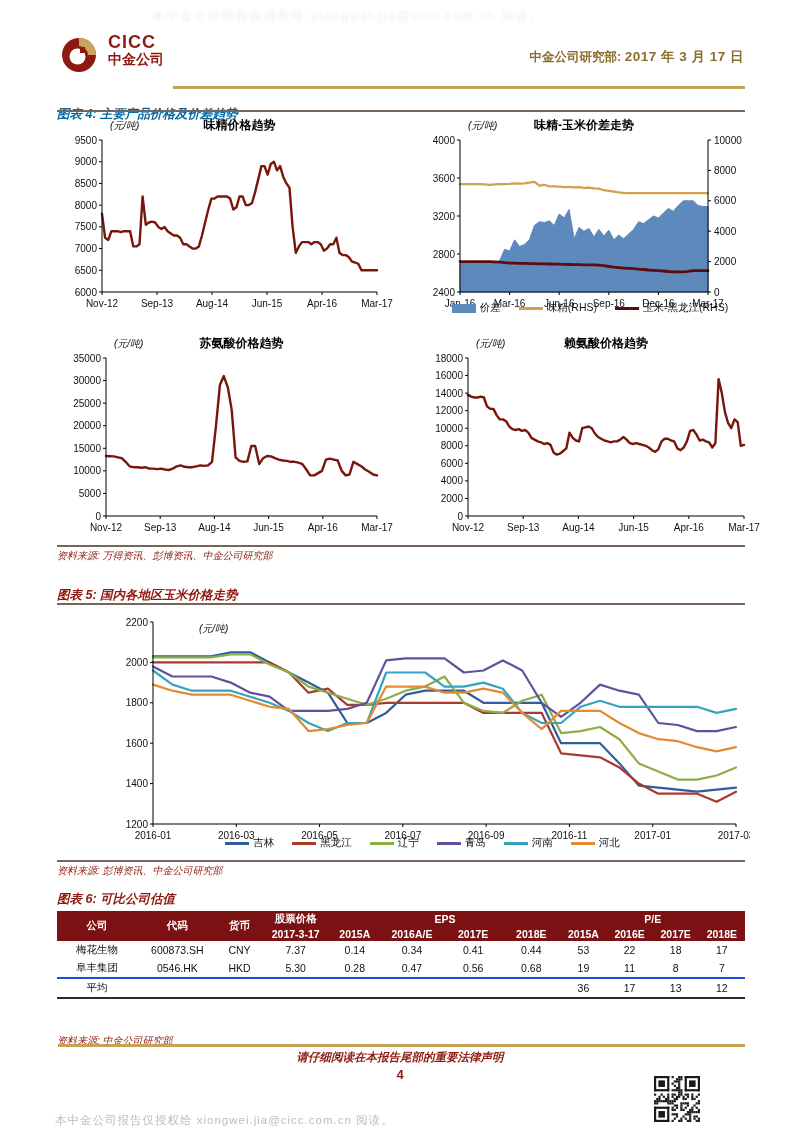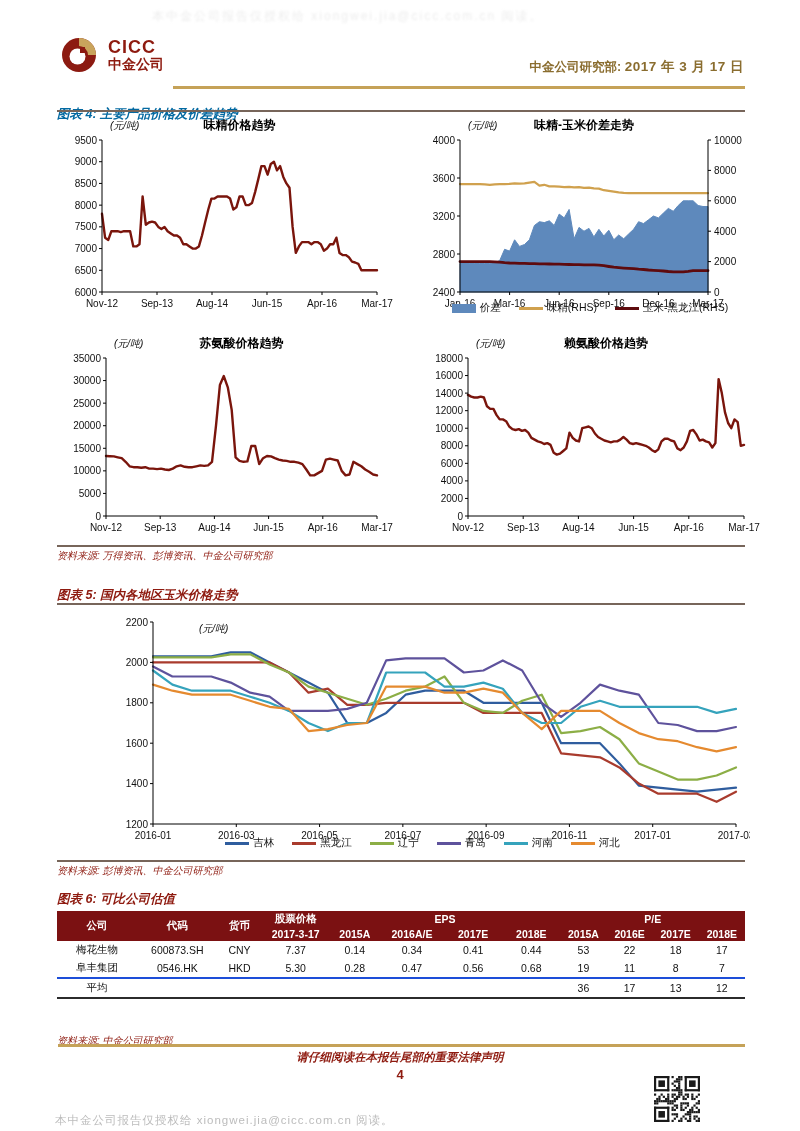--- a/index.html
+++ b/index.html
@@ -2,25 +2,25 @@
 <html><head>
 <meta charset="utf-8">
 <style>
   html,body{margin:0;padding:0;background:#ffffff;}
   .page{position:relative;width:800px;height:1131px;background:#fff;overflow:hidden;
         font-family:"Liberation Sans","DejaVu Sans",sans-serif;color:#111;}
   .abs{position:absolute;}
   
   .wm-top{position:absolute;left:152px;top:8px;width:420px;font-size:12px;color:#ededed;
           letter-spacing:2px;filter:blur(1px);white-space:nowrap;overflow:hidden;}
-  .logo-wrap{position:absolute;left:58px;top:33px;display:flex;align-items:center;gap:8px;}
+  .logo-wrap{position:absolute;left:58px;top:33px;display:flex;align-items:flex-start;gap:8px;}
   .logo-text{line-height:1.05;font-weight:bold;}
   .logo-text .l1{font-size:18px;letter-spacing:1px;}
   .logo-text .l2{font-size:14px;}
-  .hdr-right{position:absolute;right:56px;top:58px;font-size:12.5px;font-weight:bold;white-space:nowrap;}
+  .hdr-right{position:absolute;right:56px;top:48px;font-size:12.5px;font-weight:bold;white-space:nowrap;}
   .hdr-right .date{font-size:13.5px;letter-spacing:0.5px;}
   .gold-rule{position:absolute;height:2.5px;}
   
   .fig-heading{position:absolute;font-size:12.5px;font-weight:bold;font-style:italic;white-space:nowrap;}
   .thin-rule{position:absolute;height:1.5px;background:#77655a;}
   .source{position:absolute;font-size:10px;font-style:italic;white-space:nowrap;}
   
   svg text{font-family:"Liberation Sans","DejaVu Sans",sans-serif;}
   .legend-row{position:absolute;display:flex;justify-content:center;align-items:flex-start;
               font-size:10.5px;color:#111;}

